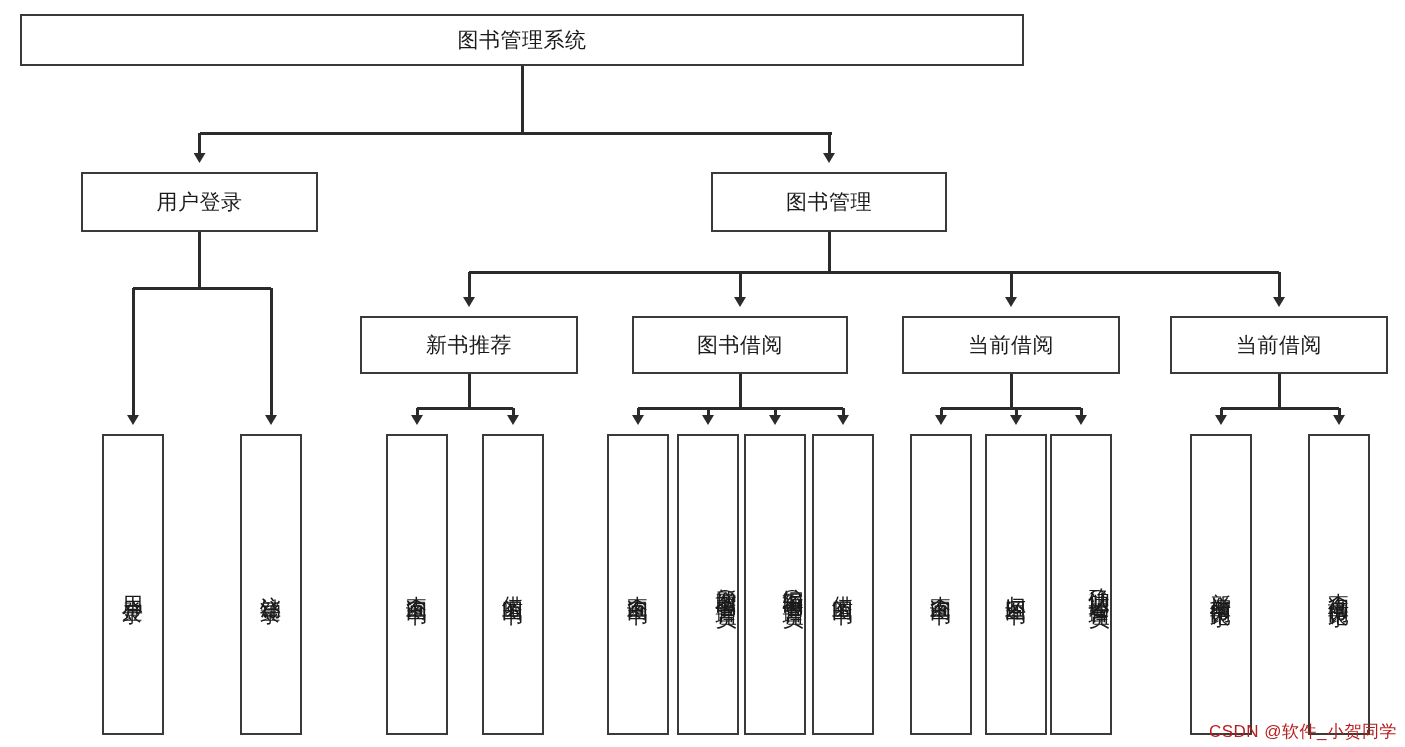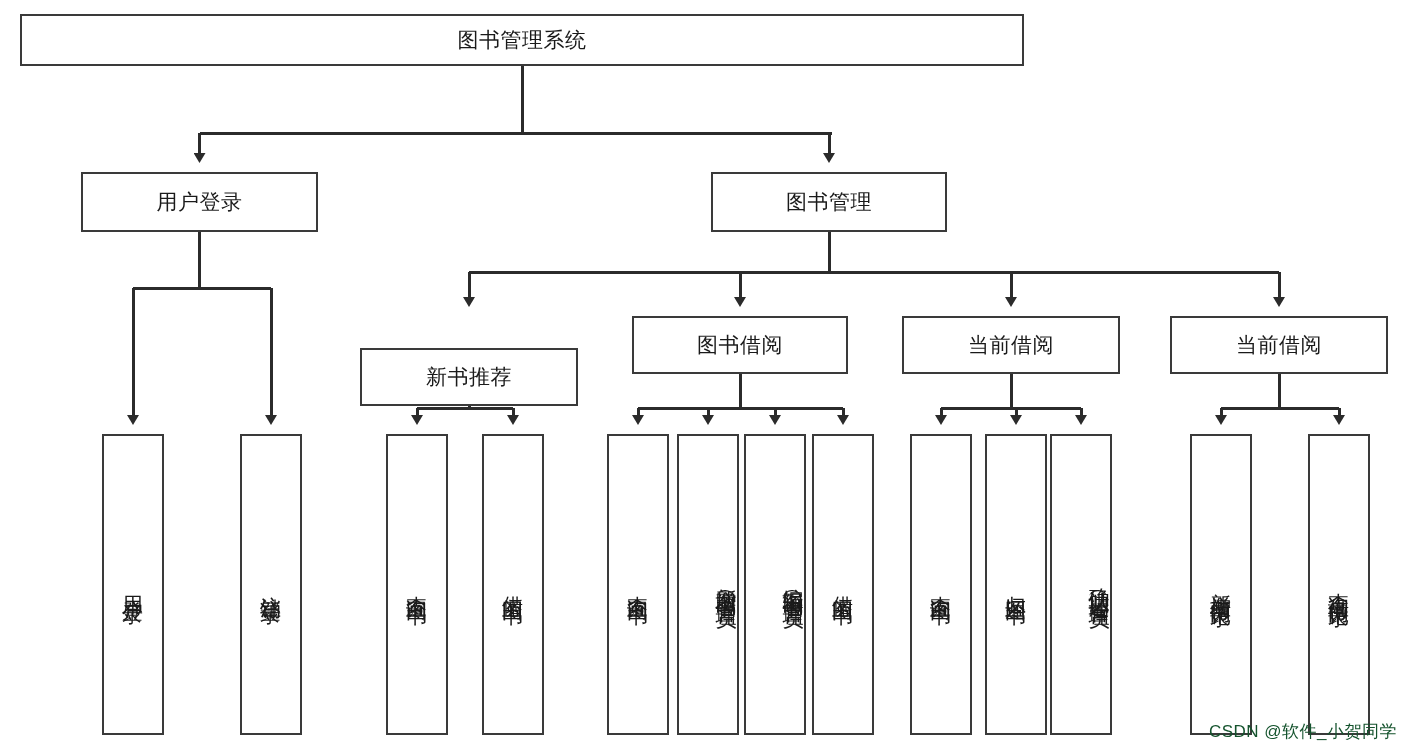--- a/index.html
+++ b/index.html
@@ -54,21 +54,21 @@
     align-items: flex-start;
   }
   .node-label {
     display: block;
   }
   .watermark {
     position: absolute;
     right: 8px;
     bottom: 4px;
     font-size: 17px;
-    color: #14532d;
+    color: #b91c1c;
     letter-spacing: 0.5px;
     white-space: nowrap;
   }
 </style>
 </head>
 <body>
 
 <div id="canvas">
 
   <svg class="edges" viewBox="0 0 1405 747" xmlns="http://www.w3.org/2000/svg">
@@ -125,21 +125,21 @@
     <span class="node-label">图书管理系统</span>
   </div>
 
   <div class="node horiz" style="left:81px; top:172px; width:237px; height:60px;">
     <span class="node-label">用户登录</span>
   </div>
   <div class="node horiz" style="left:711px; top:172px; width:236px; height:60px;">
     <span class="node-label">图书管理</span>
   </div>
 
-  <div class="node horiz" style="left:360px; top:316px; width:218px; height:58px;margin-top:32px;">
+  <div class="node horiz" style="left:360px; top:316px; width:218px; height:58px;">
     <span class="node-label">新书推荐</span>
   </div>
   <div class="node horiz" style="left:902px; top:316px; width:218px; height:58px;">
     <span class="node-label">当前借阅</span>
   </div>
   <div class="node horiz" style="left:632px; top:316px; width:216px; height:58px;">
     <span class="node-label">图书借阅</span>
   </div>
   <div class="node horiz" style="left:1170px; top:316px; width:218px; height:58px;">
     <span class="node-label">当前借阅</span>

